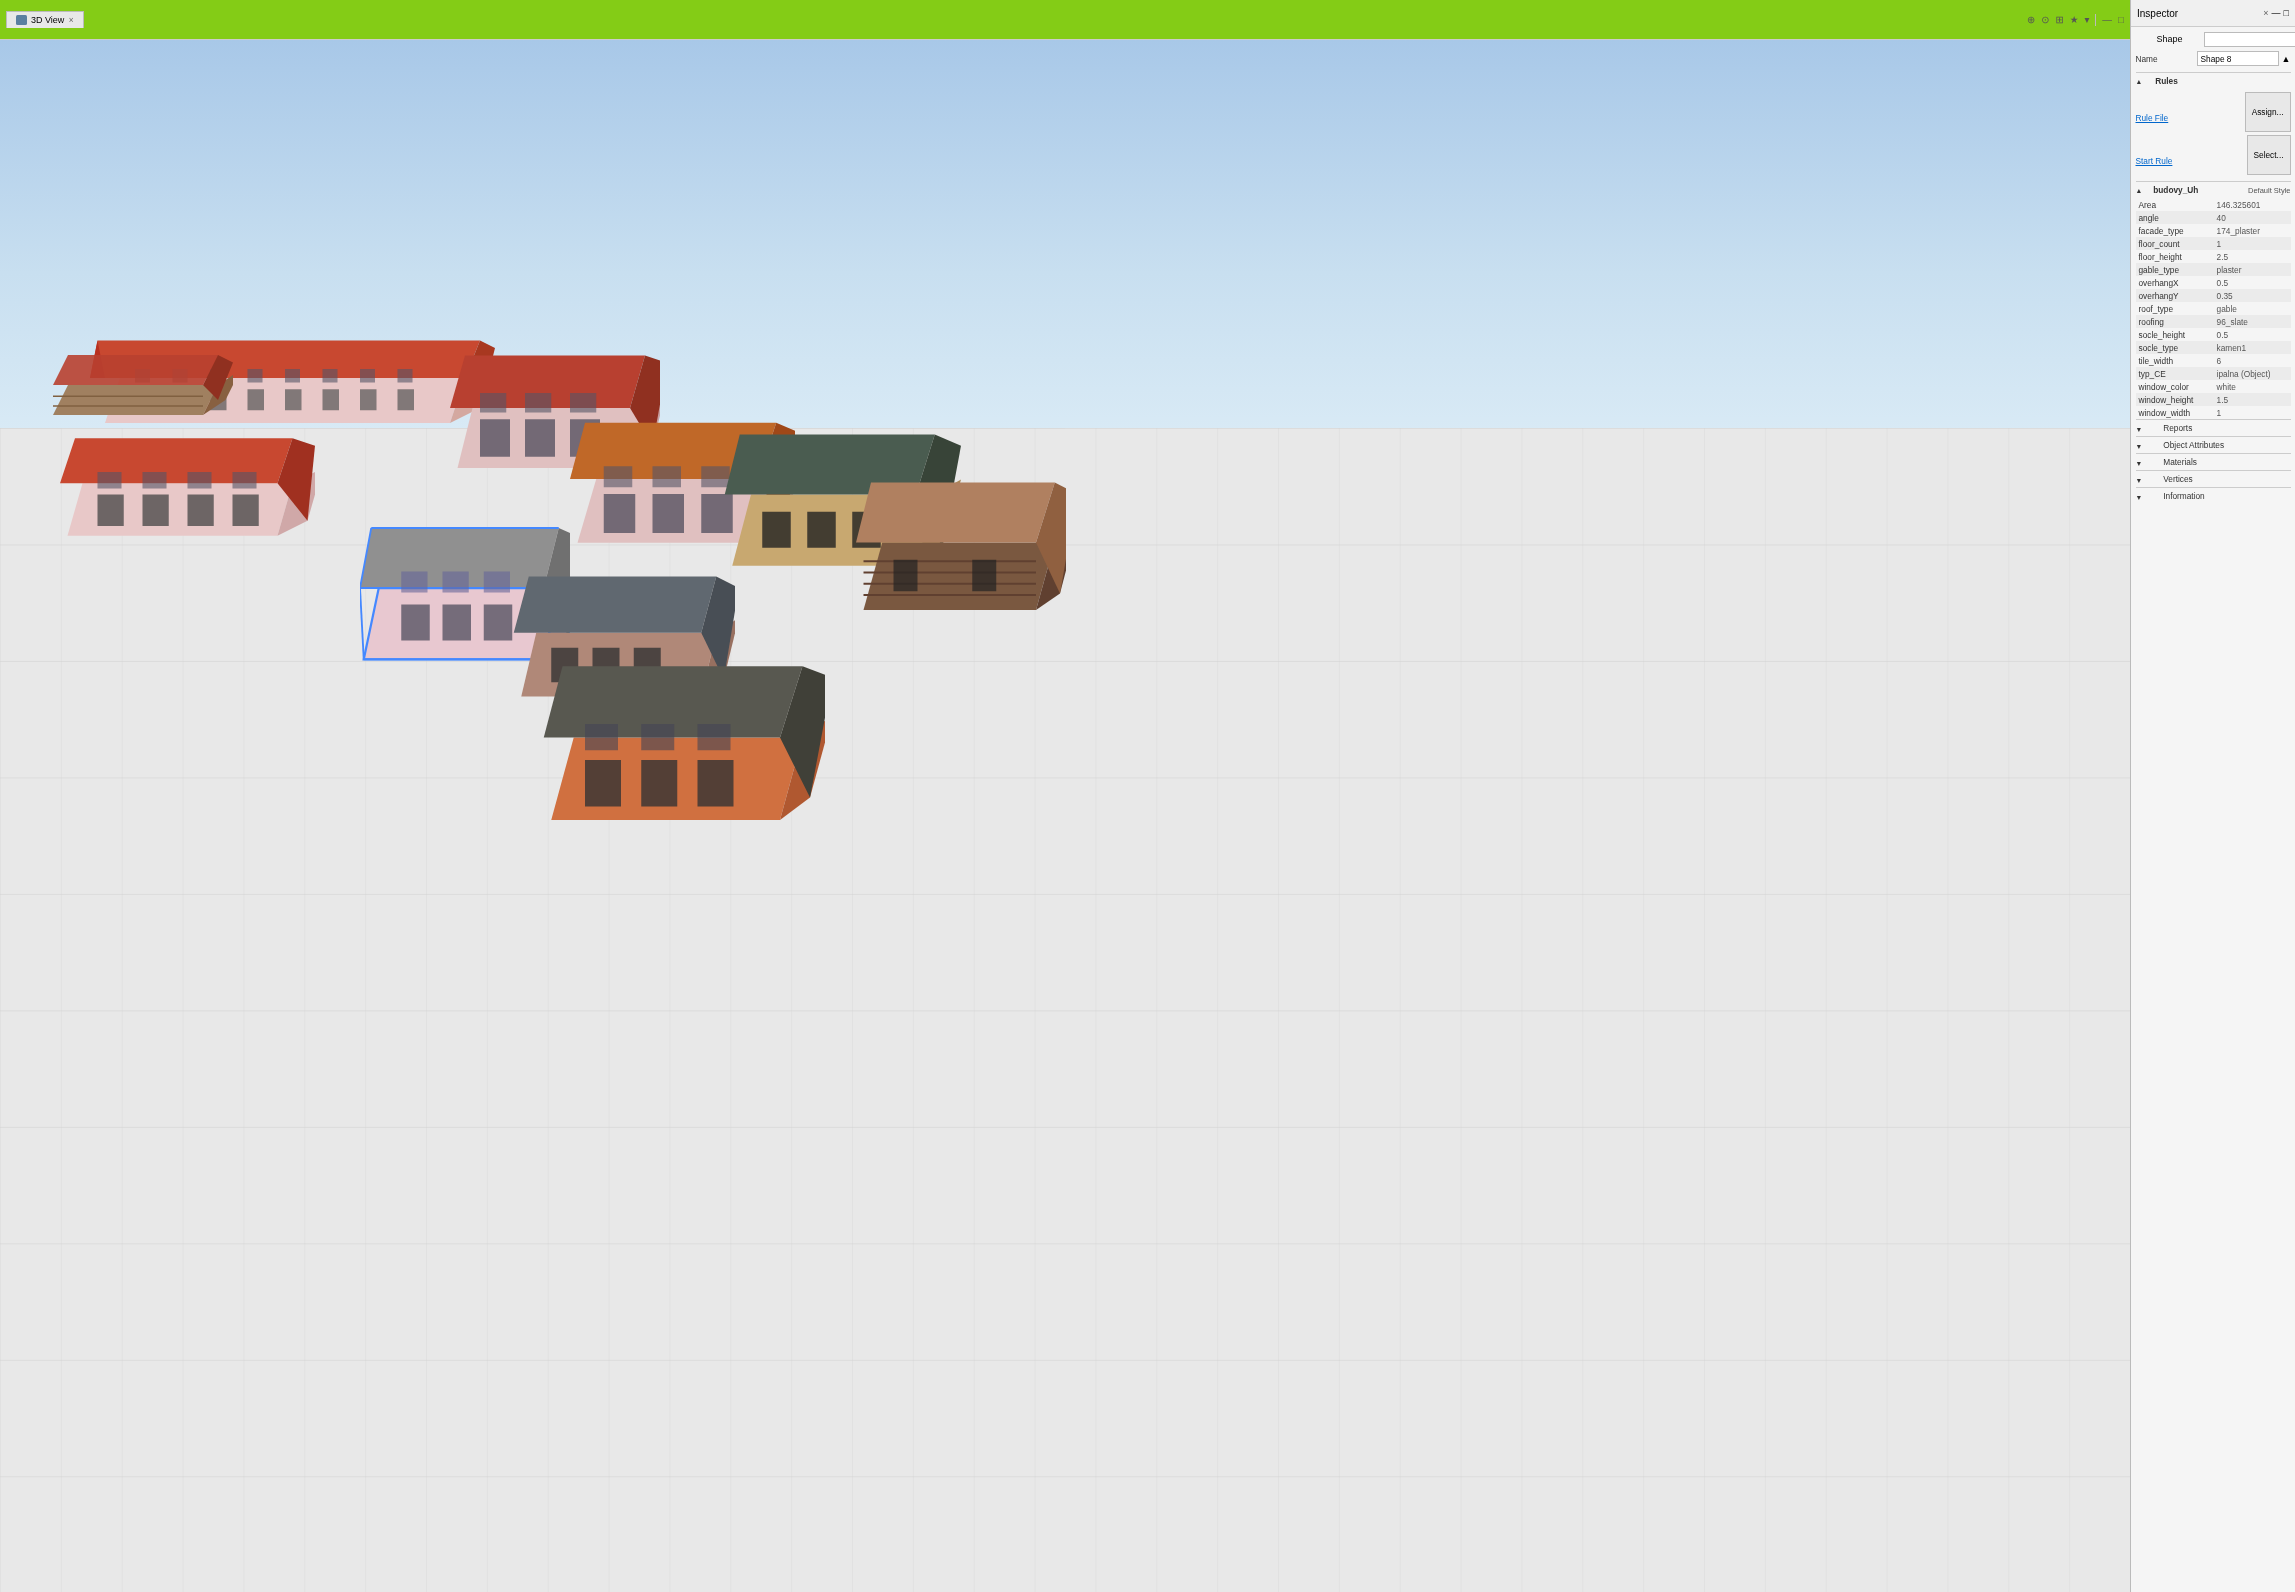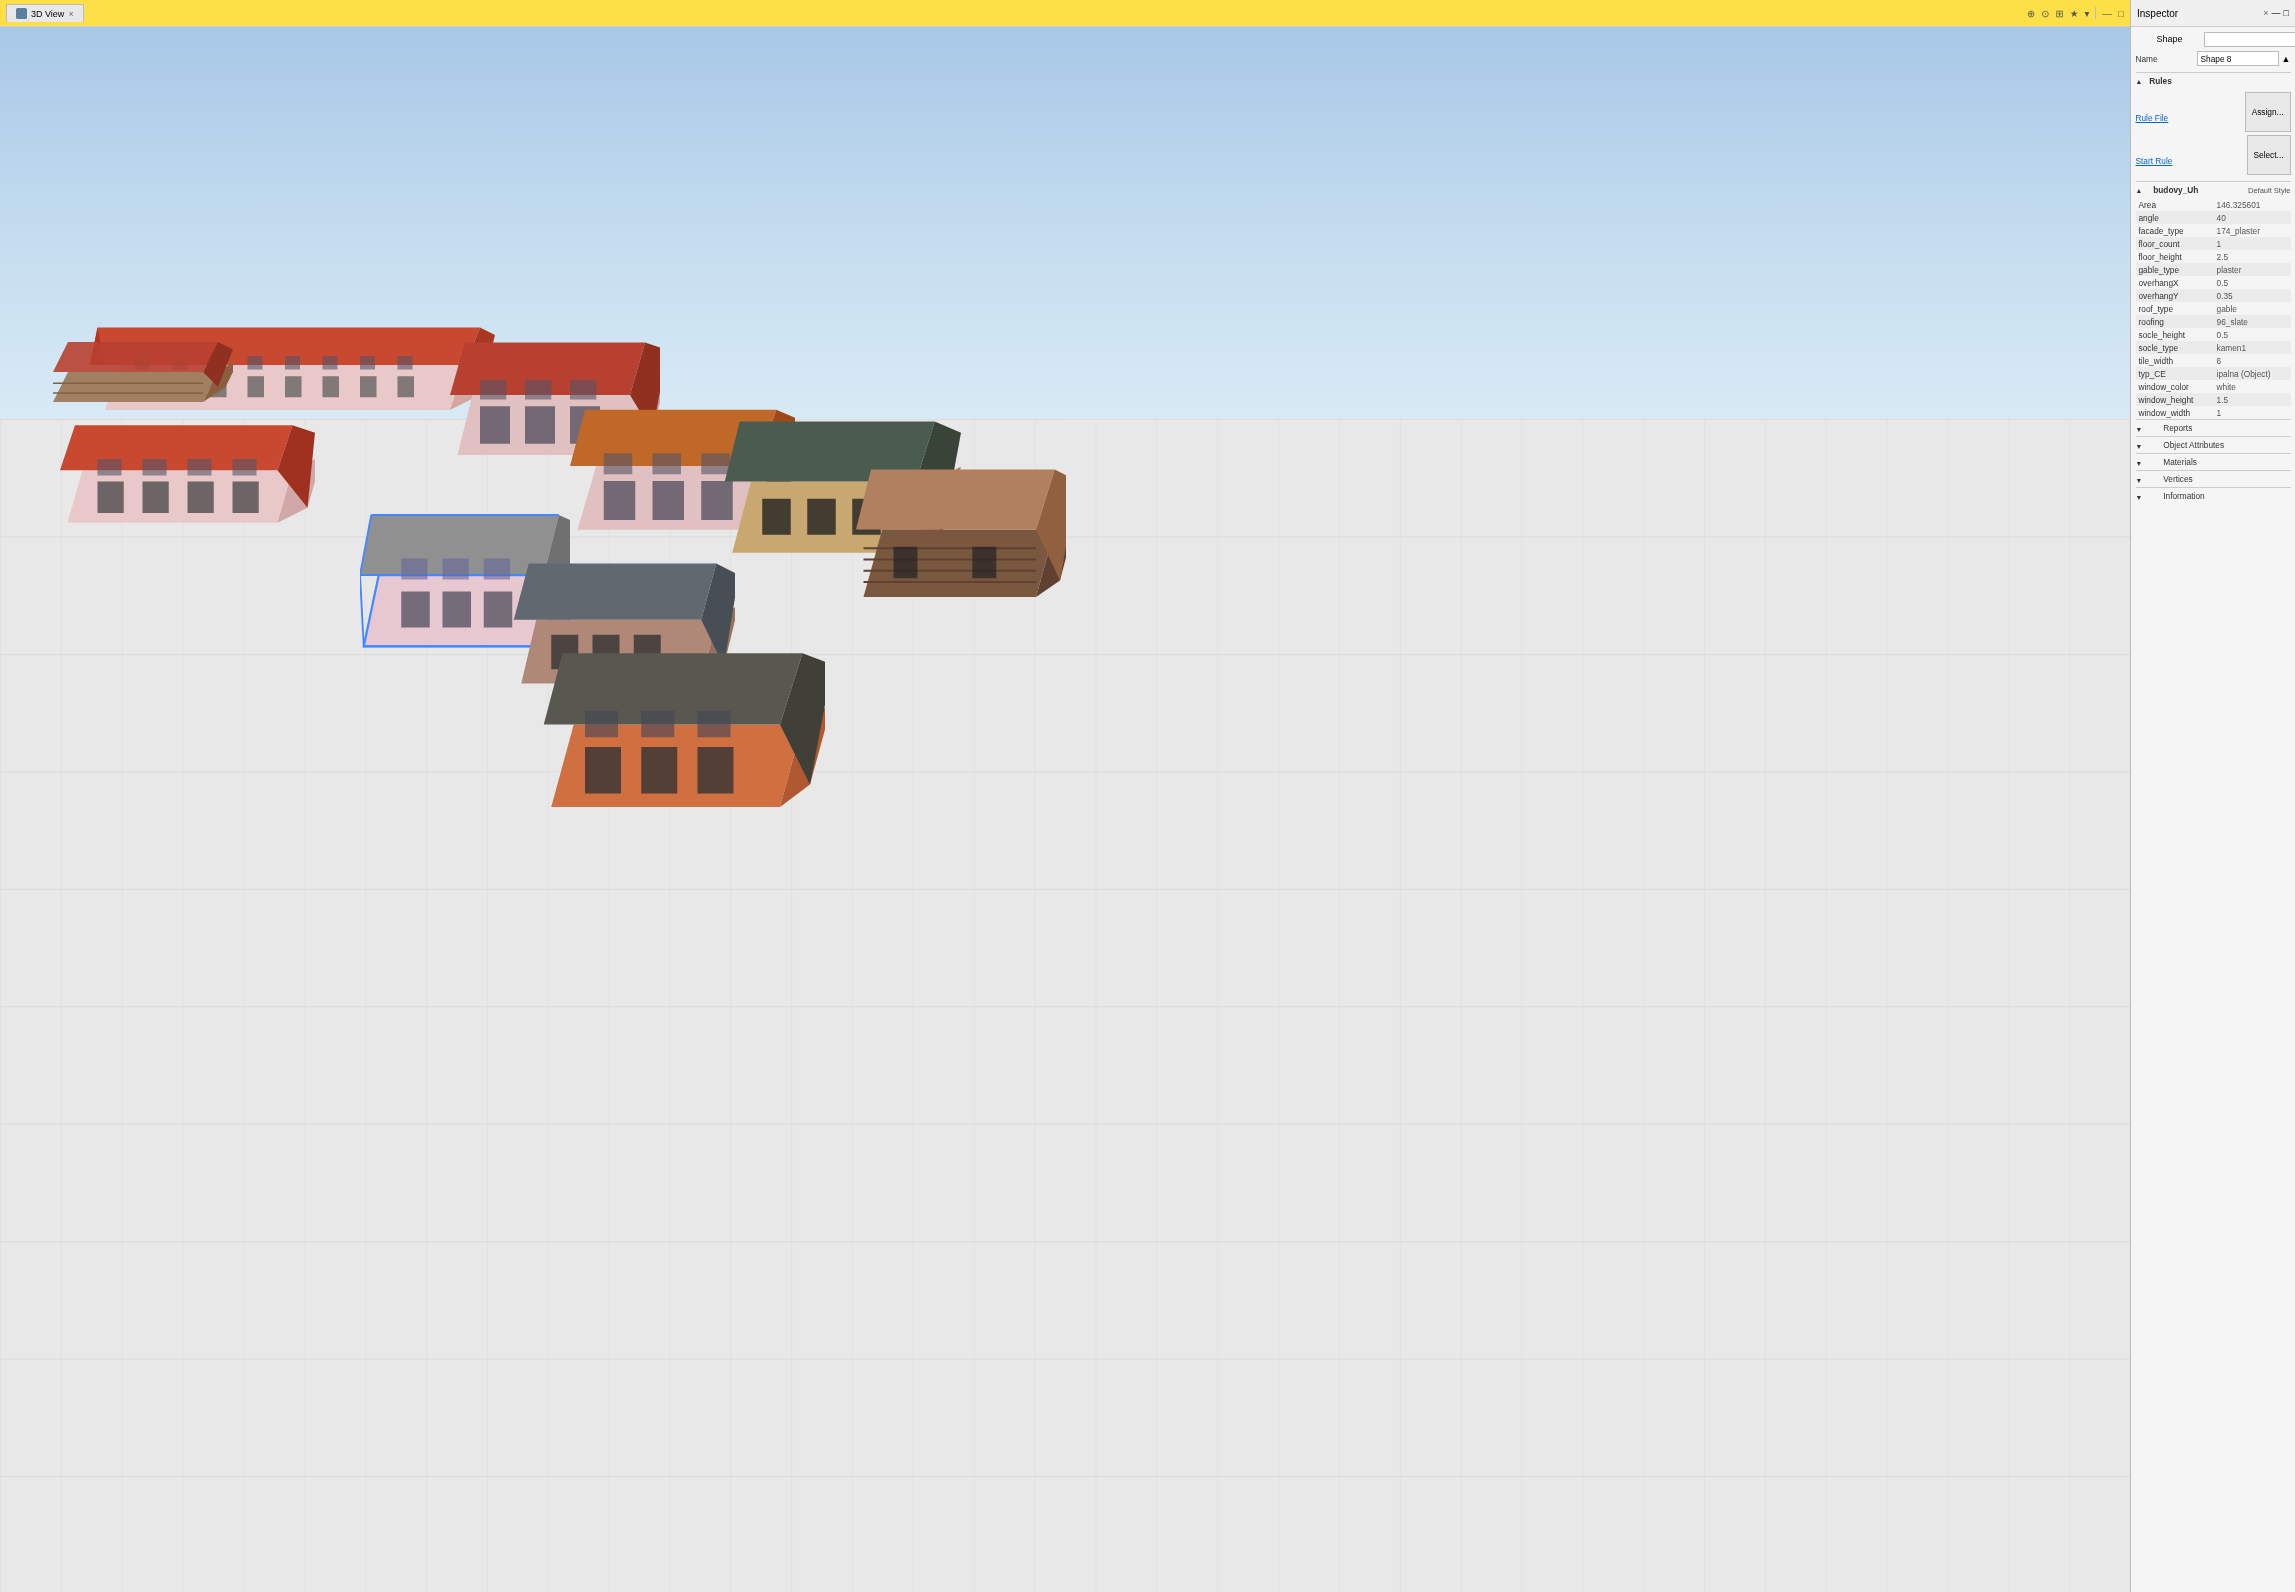--- a/index.html
+++ b/index.html
@@ -1,21 +1,21 @@
 <!DOCTYPE html>
 <html style="font-size:12px"><head>
   <meta charset="utf-8">
   <style>
     * { margin: 0; padding: 0; box-sizing: border-box; }
     body { font-family: 'Segoe UI', Arial, sans-serif; font-size: 9px; background: #d0d0d0; display: flex; width: 2295px; height: 1593px; overflow: hidden; }
 
     .main-area { flex: 1; display: flex; flex-direction: column; background: #c8c8c8; }
 
     
-    .title-bar { height: 27px; background: #fde047; border-bottom: 0.8px solid #ccc; display: flex; align-items: center; padding: 12px 6px; }
+    .title-bar { height: 40px; background: #84cc16; border-bottom: 0.8px solid #ccc; display: flex; align-items: center; padding: 12px 6px; }
     .tab { display: flex; align-items: center; gap: 4.5px; padding: 3px 9px; background: #e8e8e8; border: 0.8px solid #bbb; border-bottom: none; font-size: 9px; }
     .tab-icon { width: 10.5px; height: 10.5px; background: #5a7fa0; border-radius: 1.5px; }
     .tab-close { cursor: pointer; color: #666; font-size: 8.3px; }
     .toolbar-right { margin-left: auto; display: flex; gap: 6px; align-items: center; color: #555; font-size: 9.8px; }
 
     
     .viewport { flex: 1; position: relative; overflow: hidden; background: linear-gradient(180deg, #b8d4e8 0%, #d0e4f0 15%, #e8f0f8 25%, #f5f8fa 35%, #ffffff 50%, #f0f0f0 60%, #e8e8e8 70%, #e0e0e0 80%); }
 
     
     .grid-floor { position: absolute; bottom: 0; left: 0; right: 0; height: 75%; }
@@ -34,21 +34,21 @@
     .inspector-body { padding: 4.5px; flex: 1; }
 
     .shape-row { display: flex; align-items: center; gap: 21px; margin-bottom: 4.5px; }
     .shape-icon { width: 12px; height: 12px; }
     .shape-input { flex: 1; padding: 1.5px 3px; border: 0.8px solid #bbb; background: white; font-size: 8.3px; }
 
     .name-row { display: flex; align-items: center; margin-bottom: 6px; }
     .name-label { width: 61px; font-size: 8.3px; color: #333; }
     .name-value { flex: 1; padding: 1.5px 3px; border: 0.8px solid #bbb; background: white; font-size: 8.3px; text-align: left; }
 
-    .section-header { display: flex; align-items: center; gap: 7px; padding: 3px 0; font-size: 8.3px; font-weight: bold; color: #333; border-top: 0.8px solid #ccc; cursor: pointer; }
+    .section-header { display: flex; align-items: center; gap: 13px; padding: 3px 0; font-size: 8.3px; font-weight: bold; color: #333; border-top: 0.8px solid #ccc; cursor: pointer; }
     .chevron { font-size: 6.8px; }
 
     .rules-content { padding: 3px 0; }
     .rule-row { display: flex; align-items: center; margin-bottom: 3px; }
     .rule-label { flex: 1; font-size: 8.3px; color: #0066cc; text-decoration: underline; cursor: pointer; margin-top: 12px; }
     .rule-btn { padding: 14px 6px; background: #e8e8e8; border: 0.8px solid #bbb; font-size: 8.3px; cursor: pointer; }
 
     .budovy-header { display: flex; align-items: center; gap: 11px; padding: 3px 0; font-size: 8.3px; color: #333; border-top: 0.8px solid #ccc; }
     .budovy-label { font-weight: bold; }
     .default-style { color: #555; margin-left: auto; font-size: 7.5px; }

